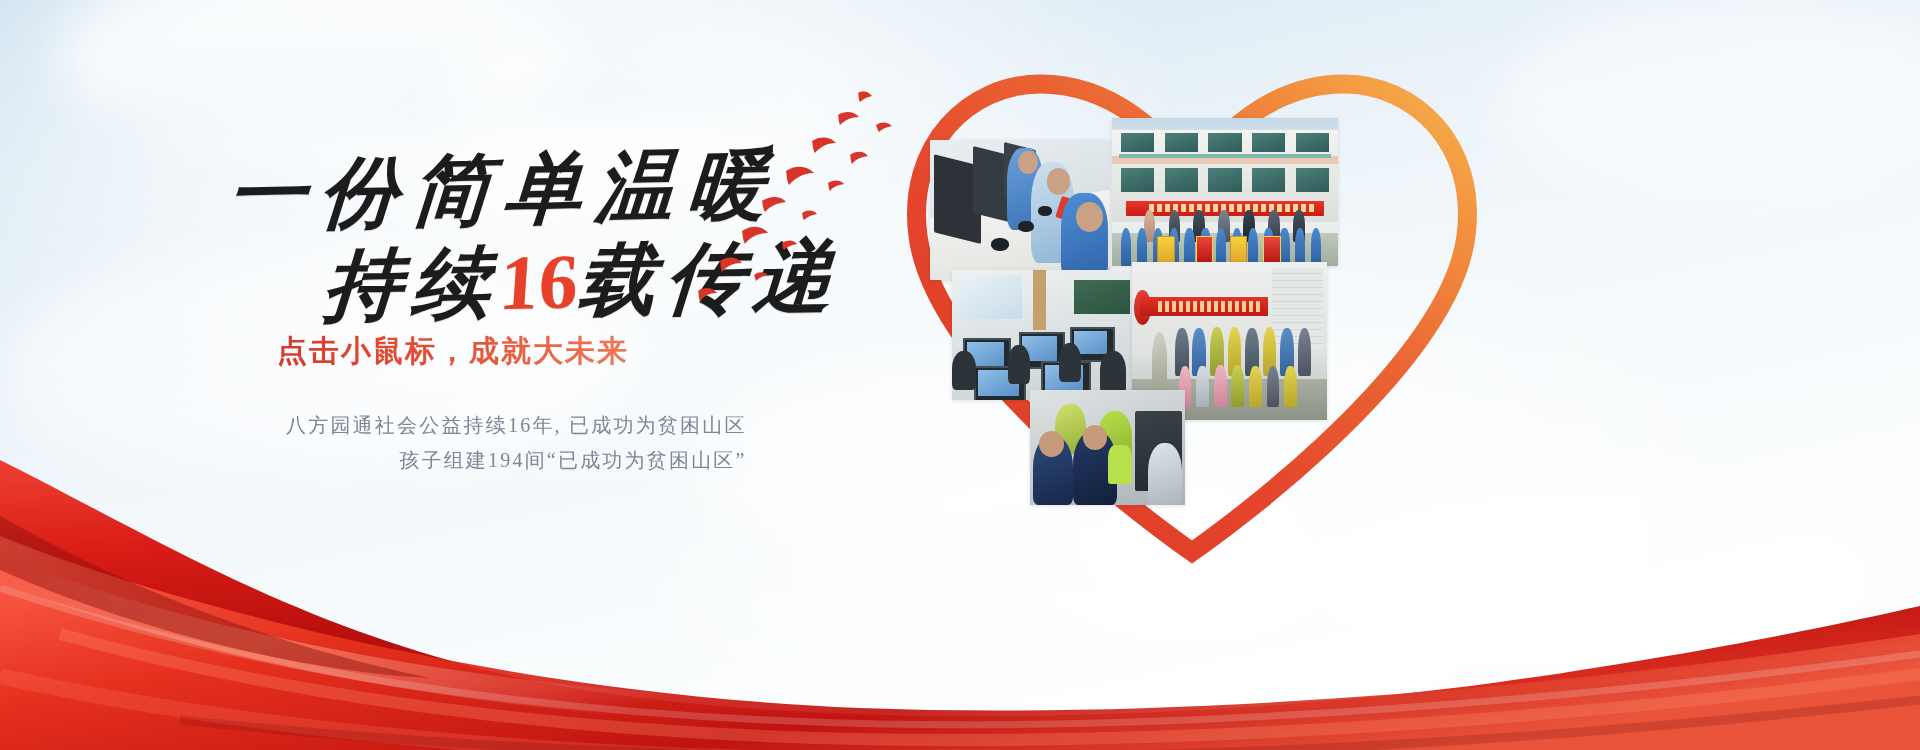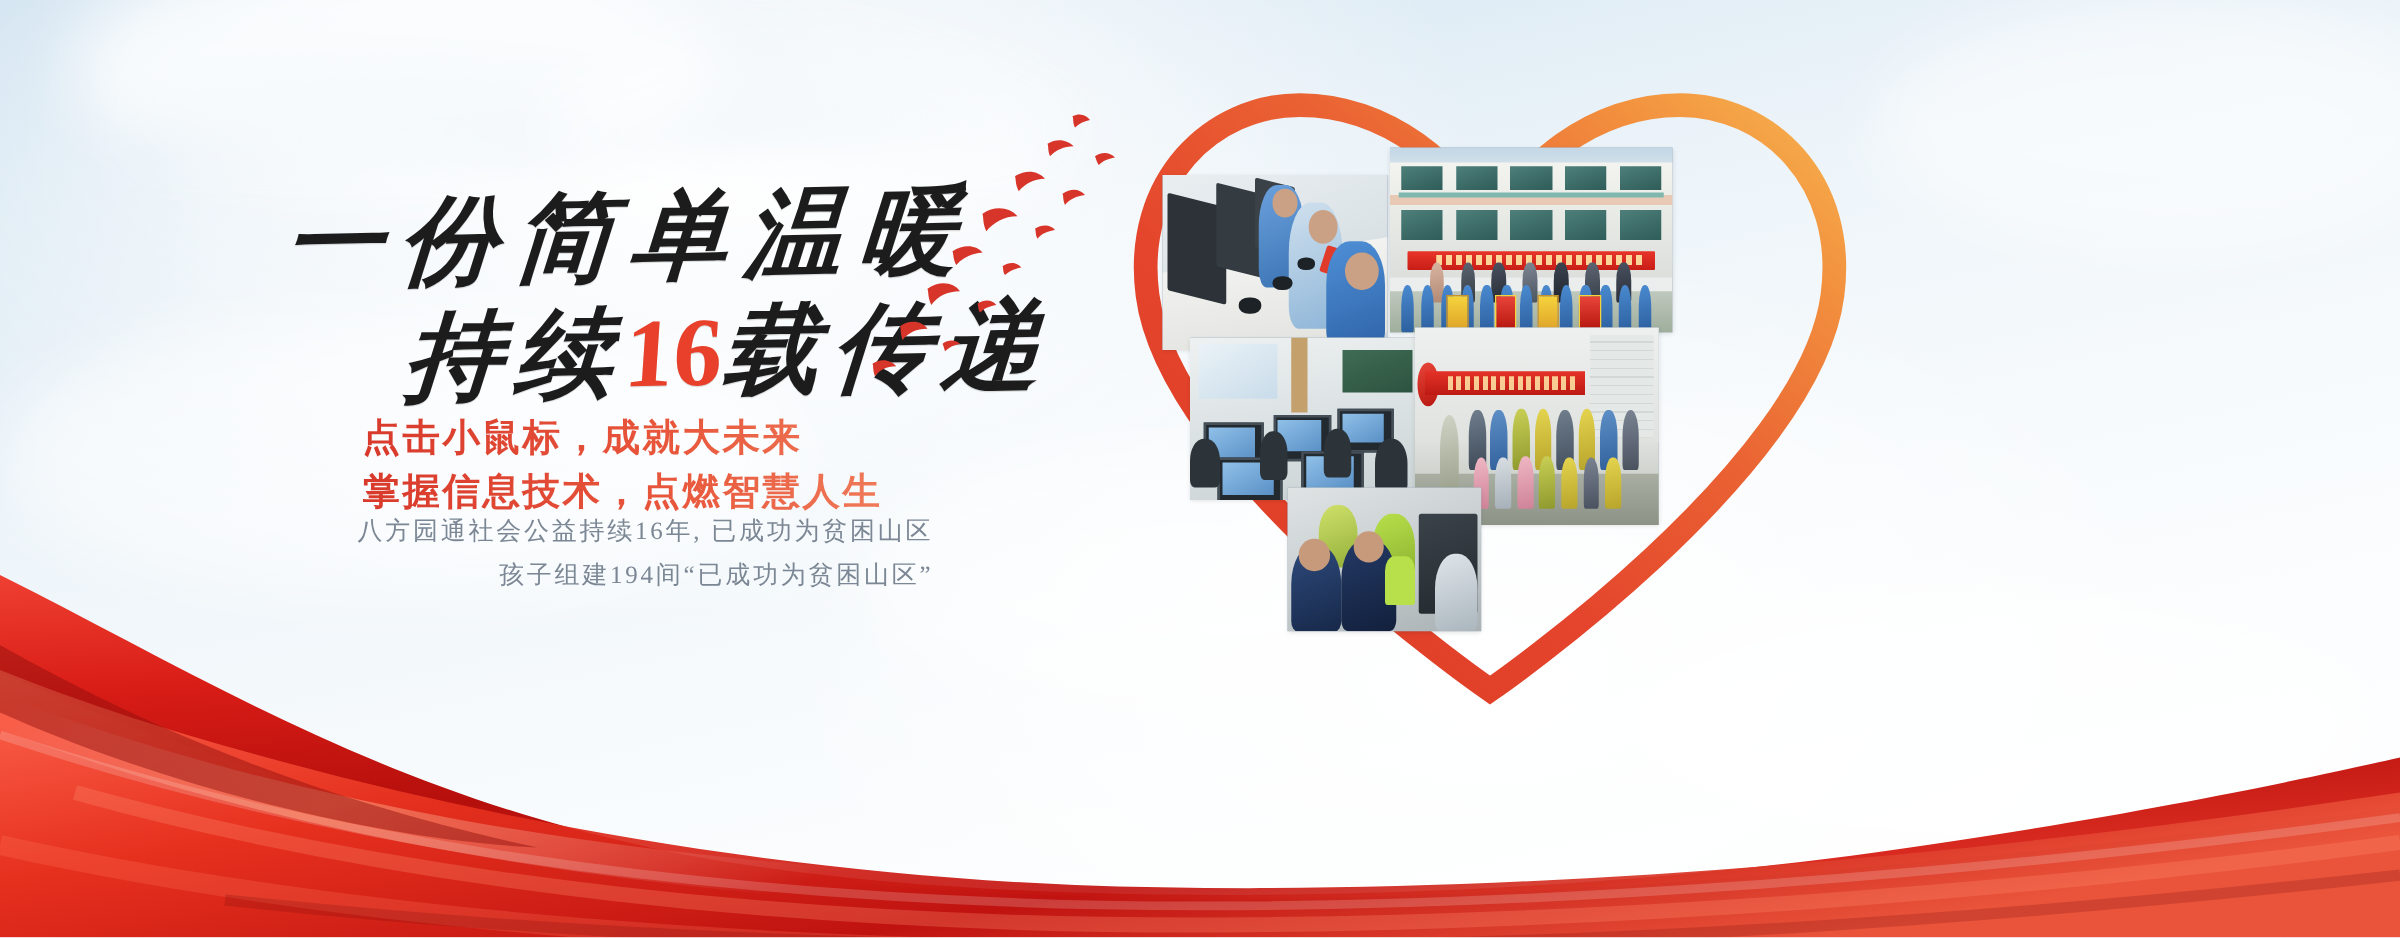--- a/index.html
+++ b/index.html
@@ -35,21 +35,21 @@
     color:#1c1c1c;line-height:1;white-space:nowrap;
     text-shadow:0 1px 0 rgba(0,0,0,0.12);
   }
   .h-line1{font-size:78px;letter-spacing:14px;margin-left:228px;
     transform:skewX(-5deg) rotate(-1.2deg);}
   .h-line2{font-size:78px;letter-spacing:10px;margin-left:324px;margin-top:14px;
     transform:skewX(-5deg) rotate(-1.2deg);}
   .h-num{color:#e8402a;font-style:normal;font-weight:700;letter-spacing:0px;
     font-family:"Liberation Serif",serif;}
 
-  .sub{position:absolute;left:290px;top:330px;}
+  .sub{position:absolute;left:277px;top:330px;}
   .sub-line{font-size:30px;font-weight:700;color:#e0452f;letter-spacing:2px;
     line-height:1.42;white-space:nowrap;
     background:linear-gradient(90deg,#d8392b 0%,#e8573c 60%,#ef7a58 100%);
     -webkit-background-clip:text;background-clip:text;color:transparent;}
   .body-txt{position:absolute;left:286px;top:408px;}
   .body-line{font-family:"Liberation Serif","DejaVu Serif",serif;
     font-size:20px;color:#7b8794;letter-spacing:2.2px;line-height:1.75;white-space:nowrap;text-align:right;}
 
   
   .birds{position:absolute;left:690px;top:85px;width:230px;height:230px;}
@@ -176,21 +176,20 @@
 
     <div class="headline">
       <div class="h-line h-line1">一份简单温暖</div>
       <div class="h-line h-line2">
         <span>持续</span><span class="h-num">16</span><span>载传递</span>
       </div>
     </div>
 
     <div class="sub">
       <div class="sub-line">点击小鼠标，成就大未来</div>
-      <div class="sub-line">掌握信息技术，点燃智慧人生</div>
     </div>
 
     <div class="body-txt">
       <div class="body-line">八方园通社会公益持续16年, 已成功为贫困山区</div>
       <div class="body-line">孩子组建194间“已成功为贫困山区”</div>
     </div>
   </div>
 
   <div class="birds">
     <svg viewBox="0 0 230 230" xmlns="http://www.w3.org/2000/svg">

